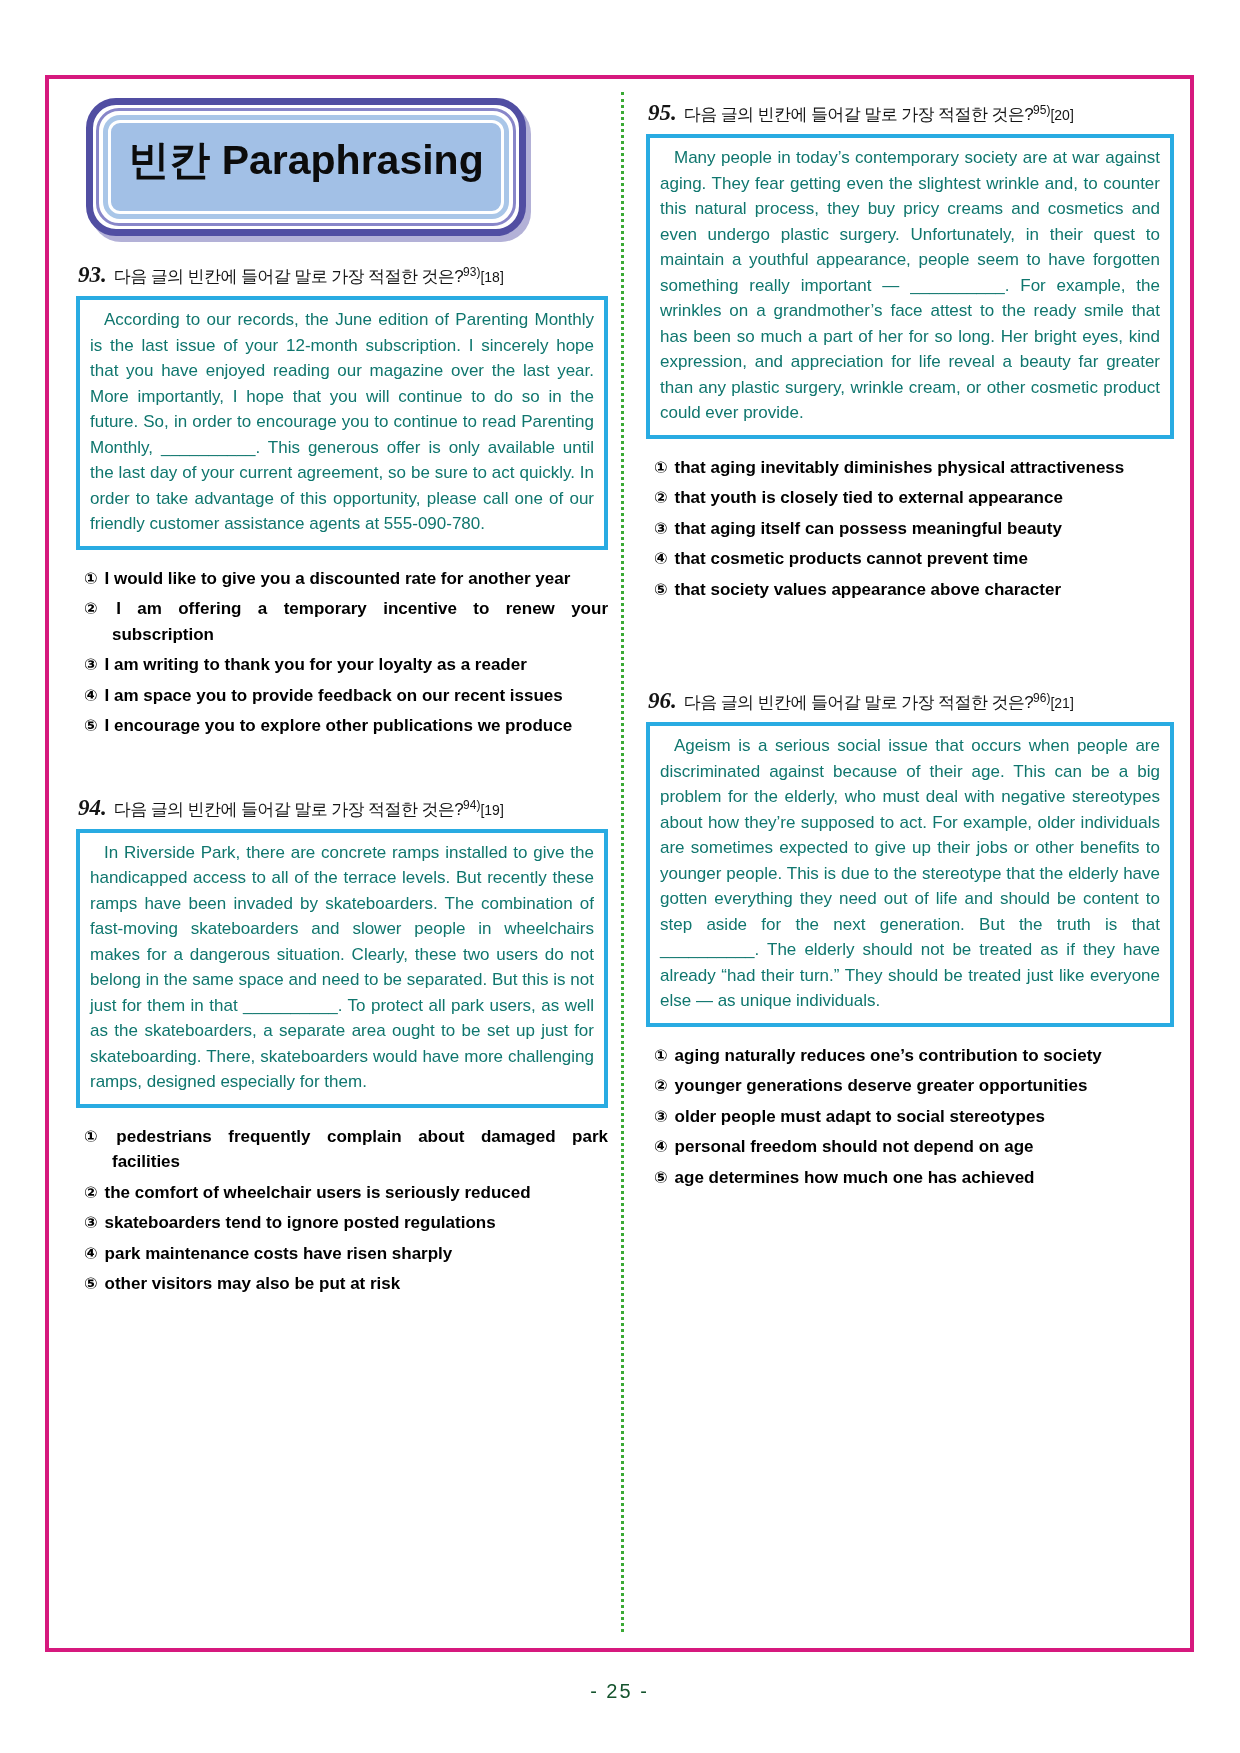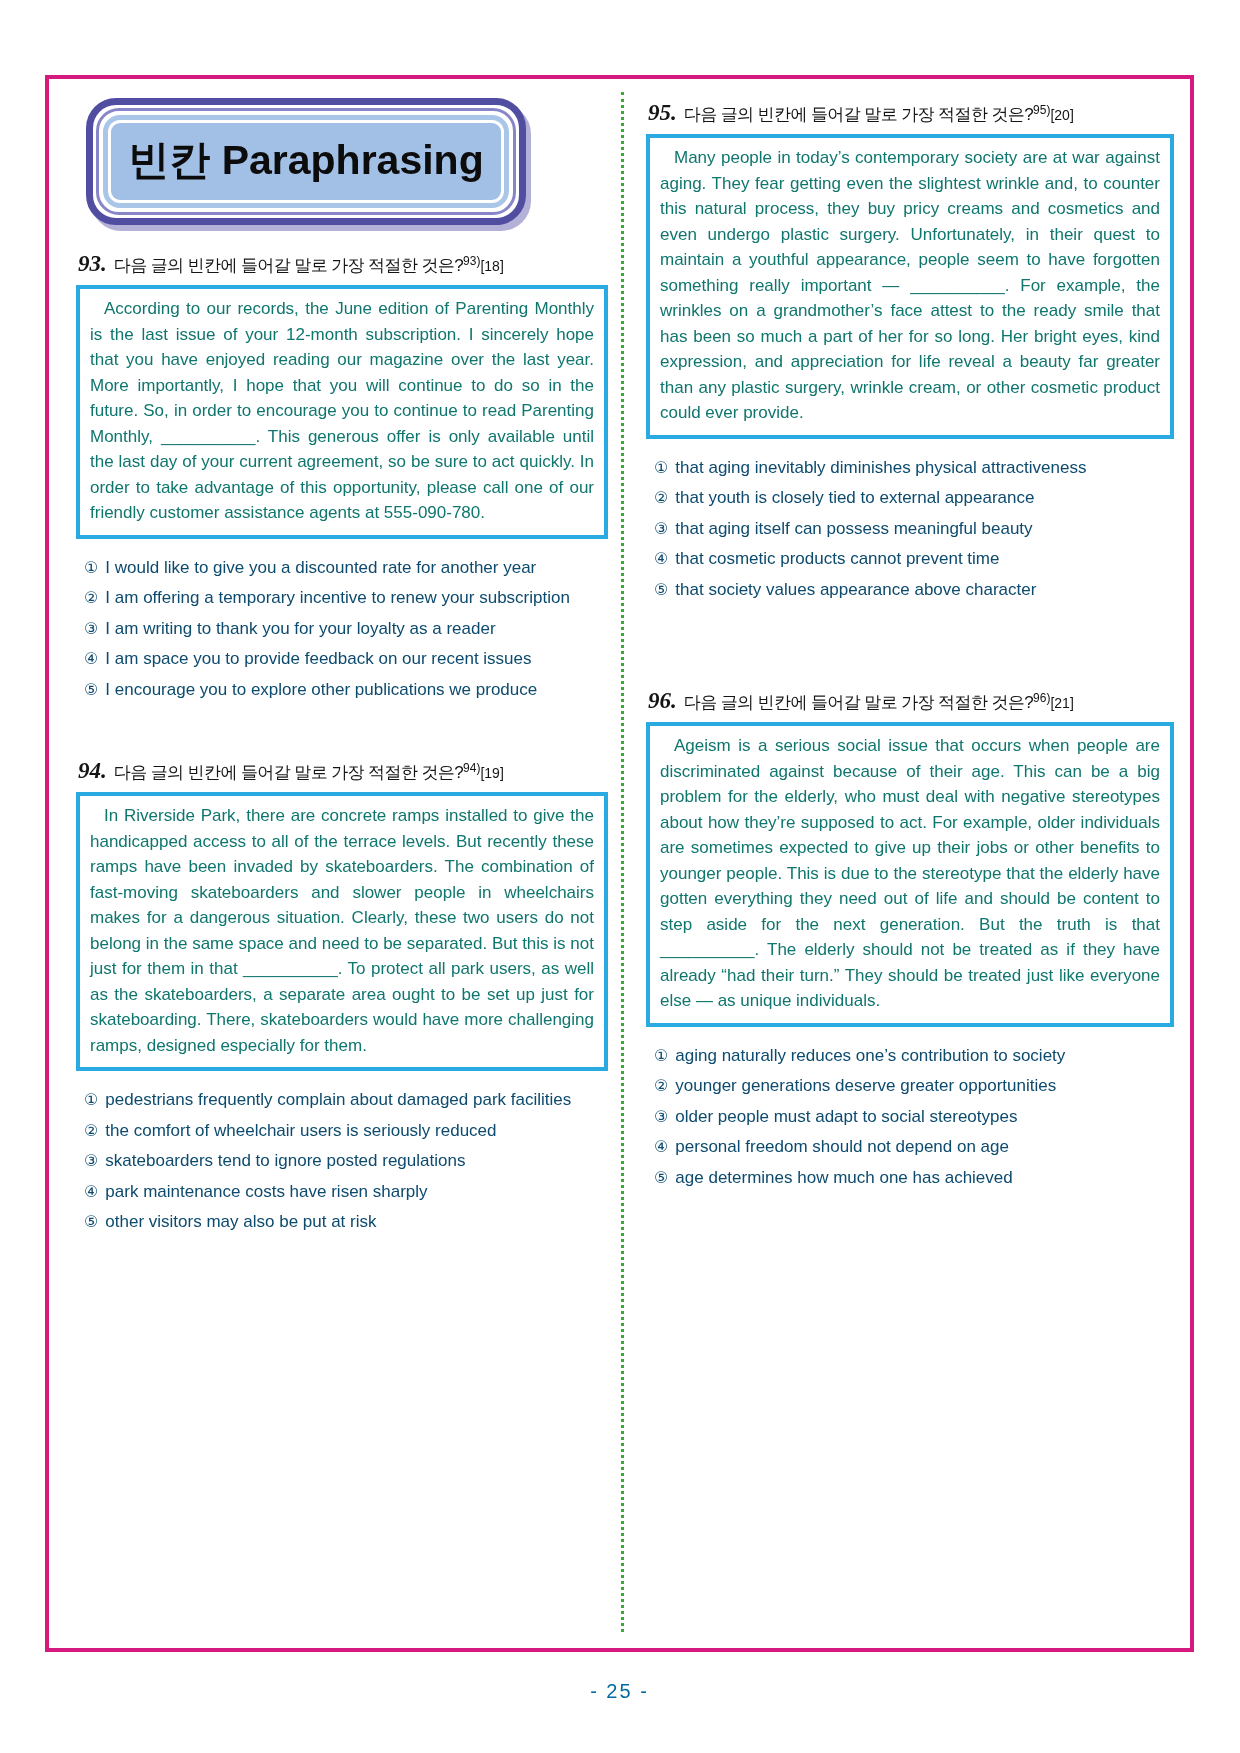--- a/index.html
+++ b/index.html
@@ -26,21 +26,21 @@
     background:#ffffff; box-shadow:5px 6px 0 rgba(86,83,166,0.45);
   }
   .title-mid {
     border:3px solid #8886c9; border-radius:23px; padding:4px; background:#ffffff;
   }
   .title-inner {
     background:#a9c6e8; border-radius:17px; padding:5px;
   }
   .title-core {
     border:3px solid #ffffff; border-radius:12px; background:#a2c0e6;
-    text-align:center; padding:10px 6px 12px 6px;
+    text-align:center; padding:10px 6px 23px 6px;
   }
   .title-text {
     font-size:41px; font-weight:bold; color:#0c0c0c; letter-spacing:0px;
     font-family:"Liberation Sans","DejaVu Sans",sans-serif;
   }
 
   
   .q-header { margin:0 0 8px 2px; white-space:nowrap; }
   .q-num {
     font-family:"Liberation Serif","DejaVu Serif",serif;
@@ -55,30 +55,30 @@
     border:4px solid #29abe2; background:#ffffff;
     padding:7px 10px 9px 10px;
     font-size:17px; line-height:1.5; text-align:justify; text-indent:14px;
     color:#0f766e;
   }
 
   
   .choices { list-style:none; margin:16px 0 0 8px; padding:0; }
   .choices li {
     font-size:17px; line-height:1.5; text-align:justify;
-    padding-left:28px; text-indent:-28px; margin-bottom:5px; color:#0c4a6e;
+    padding-left:28px; text-indent:-28px; margin-bottom:5px; color:#000000;font-weight:bold;
   }
   .choice-marker { font-size:16px; margin-right:7px; }
 
   .gap-q94 { margin-top:56px; }
   .gap-q96 { margin-top:86px; }
 
   .page-number {
     position:absolute; left:45px; top:1680px; width:1149px;
-    text-align:center; font-size:20px; color:#0369a1; letter-spacing:2px;
+    text-align:center; font-size:20px; color:#14532d; letter-spacing:2px;
   }
 </style>
 </head>
 <body>
 
 <div class="page">
   <div class="border-frame"></div>
   <div class="col-divider"></div>
 
   <div class="col-left">

